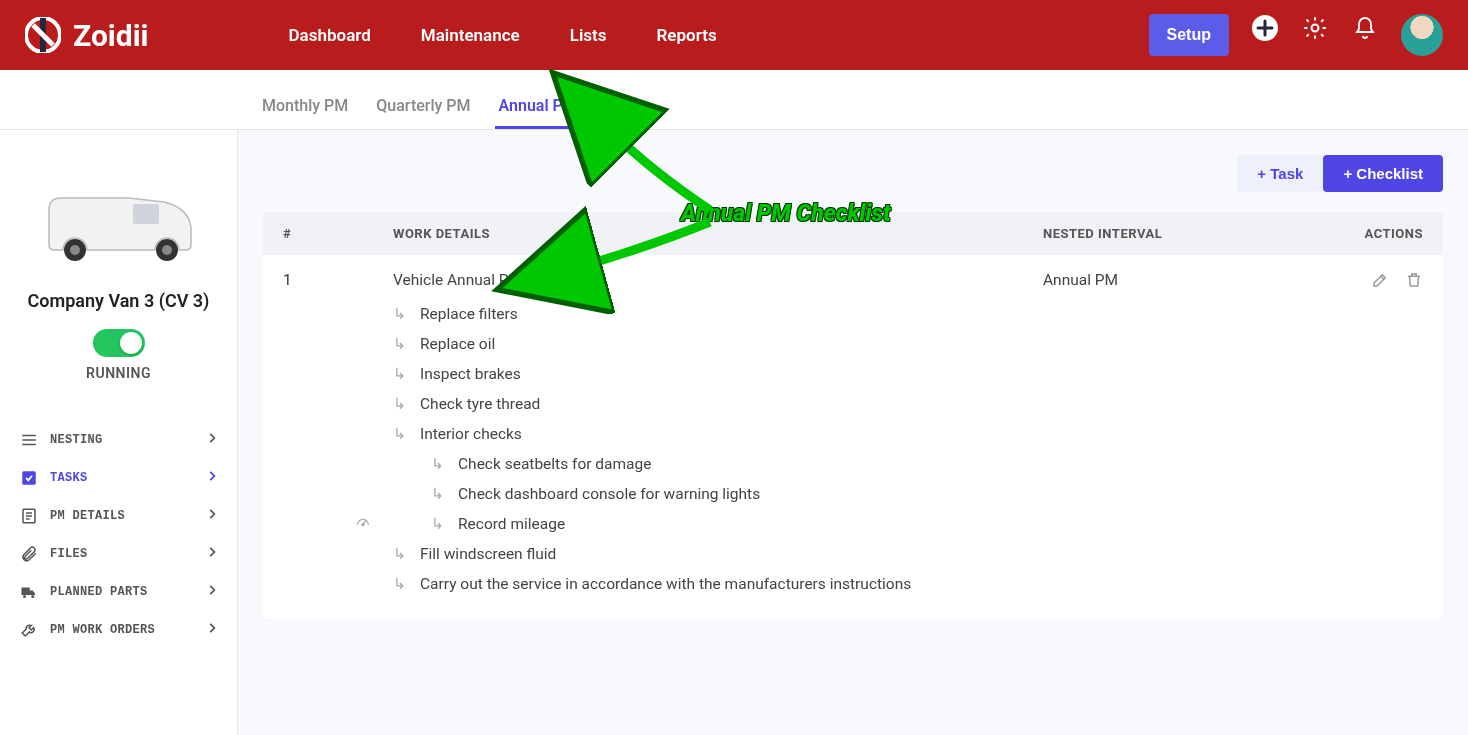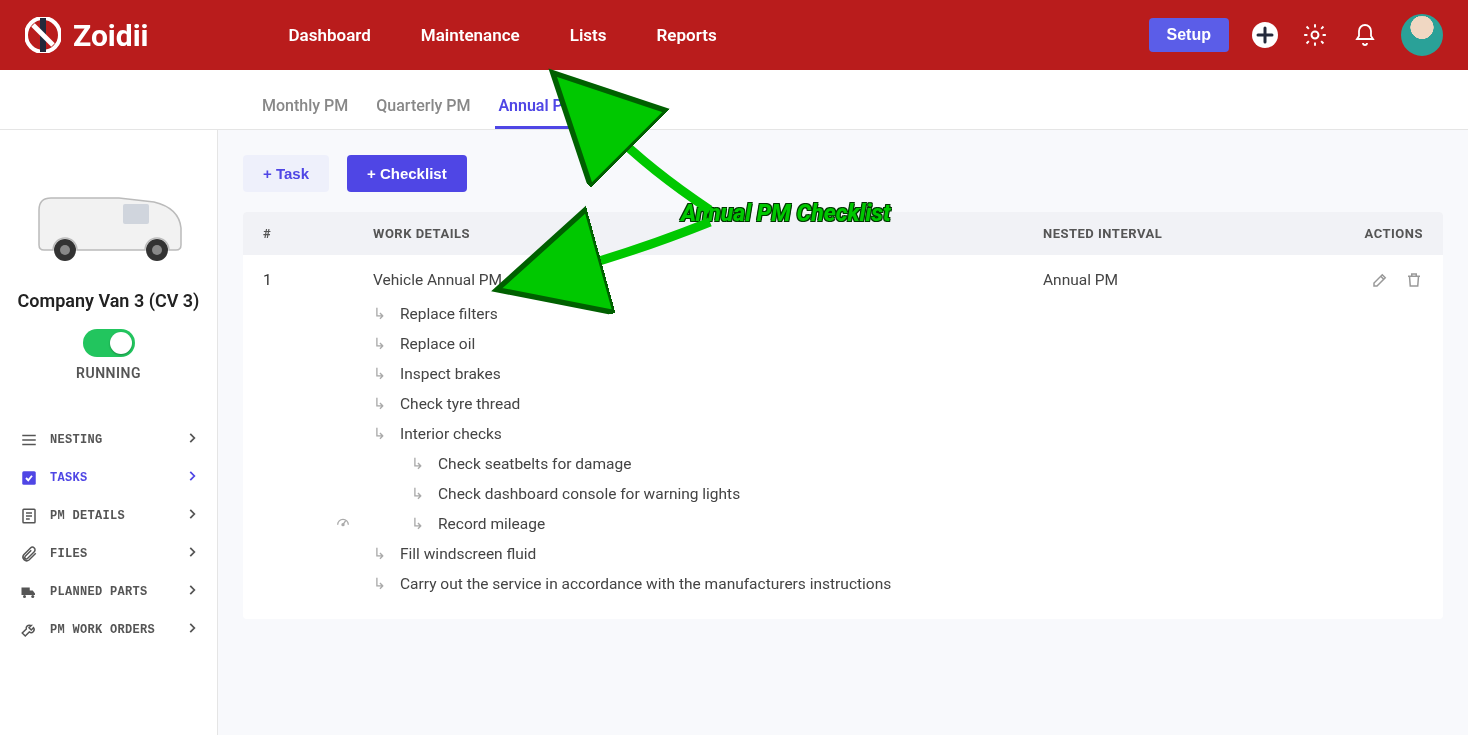--- a/index.html
+++ b/index.html
@@ -3,46 +3,46 @@
 <meta charset="utf-8">
 <style>
   * { box-sizing: border-box; margin: 0; padding: 0; }
   body { font-family: -apple-system, BlinkMacSystemFont, "Segoe UI", Roboto, Arial, sans-serif; background: #fff; color: #333; width:1468px; }
   
   .topnav { height: 70px; background: #b91c1c; display:flex; align-items:center; padding: 0 25px; }
   .logo { display:flex; align-items:center; gap:12px; color:#fff; font-size: 30px; font-weight:700; }
   .logo-mark { width:36px; height:36px; }
   .nav-links { display:flex; gap:50px; margin-left: 140px; }
   .nav-links span { color:#fff; font-size:17px; font-weight:600; cursor:pointer; }
-  .nav-right { margin-left:auto; display:flex; align-items:center; gap:22px; }
+  .nav-right { margin-left:auto; display:flex; gap:22px; }
   .setup-btn { background:#5b5de8; color:#fff; border:none; border-radius:4px; padding:8px 18px; font-size:16px; font-weight:600; cursor:pointer; }
   .icon-btn { width:28px; height:28px; color:#fff; cursor:pointer; display:flex; align-items:center; justify-content:center;}
   .avatar { width:42px; height:42px; border-radius:50%; background: radial-gradient(circle at 50% 30%, #f0d7c2 0 35%, #2aa198 36% 100%); cursor:pointer; border:2px solid #2aa198;}
   
   .tabs-strip { height:60px; border-bottom:1px solid #e5e5e5; display:flex; align-items:flex-end; padding-left:258px; gap:20px;}
   .tab { padding: 10px 4px 14px; font-size:16px; color:#888; cursor:pointer; font-weight:500;}
   .tab.active { color:#4f46e5; border-bottom:3px solid #4f46e5; padding-bottom:11px; font-weight:600;}
   
   .body-area { display:flex; }
-  .sidebar { width:218px; border-right:1px solid #e5e5e5; min-height:605px; padding-top:25px;}
+  .sidebar { width:238px; border-right:1px solid #e5e5e5; min-height:605px; padding-top:25px;}
   .asset-img { width:180px; height:120px; margin: 5px auto 10px; display:block; }
   .asset-name { text-align:center; font-size:18px; font-weight:600; color:#222; margin-top:10px;}
   .toggle-wrap { display:flex; justify-content:center; margin-top:18px;}
   .toggle { width:52px; height:28px; background:#22c55e; border-radius:14px; position:relative; cursor:pointer;}
   .toggle .knob { position:absolute; right:3px; top:3px; width:22px; height:22px; background:#fff; border-radius:50%; box-shadow:0 1px 2px rgba(0,0,0,.3);}
   .status-text { text-align:center; font-size:14px; font-weight:600; color:#555; letter-spacing:.5px; margin-top:8px;}
   .side-menu { margin-top:40px; }
   .side-item { display:flex; align-items:center; padding: 10px 18px; cursor:pointer; color:#555; font-size:12px; font-weight:600; letter-spacing:.3px;font-family:Liberation Mono, monospace;}
   .side-item.active { color:#4f46e5;}
   .side-item .ico { width:22px; margin-right:10px; display:flex; align-items:center; justify-content:center;}
   .side-item .chev { margin-left:auto; color:#555;}
   .side-item.active .chev { color:#4f46e5; }
   
   .main { flex:1; background:#f8f9fc; padding: 25px 25px 60px 25px; position:relative; min-height:605px;}
-  .btn-row { display:flex; justify-content:flex-start; gap:18px; margin-bottom:20px;}
+  .btn-row { display:flex; justify-content:flex-end; gap:0; margin-bottom:20px;}
   .btn-light { background:#eef0fb; color:#4f46e5; border:none; border-radius:4px; padding:10px 20px; font-size:15px; font-weight:600; cursor:pointer;}
   .btn-primary { background:#4f46e5; color:#fff; border:none; border-radius:4px; padding:10px 20px; font-size:15px; font-weight:600; cursor:pointer;}
   .table { background:#fff; border-radius:4px; overflow:hidden;}
   .thead { background:#f1f2f6; display:grid; grid-template-columns: 110px 1fr 220px 160px; padding:14px 20px; font-size:13px; font-weight:700; color:#555; letter-spacing:.5px;}
   .thead .a-col{text-align:right;}
   .trow { display:grid; grid-template-columns: 110px 1fr 220px 160px; padding: 16px 20px 10px; font-size:15.5px; color:#444;}
   .trow .num{ color:#333;}
   .trow .int{ color:#444; text-align:left;}
   .trow .act { display:flex; justify-content:flex-end; gap:16px; color:#999;}
   .act svg { cursor:pointer;}

